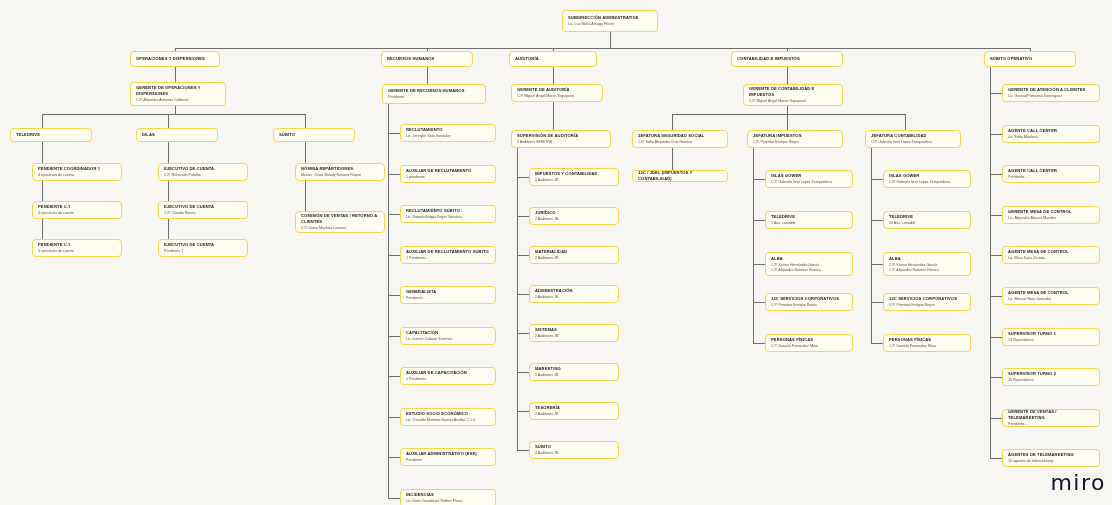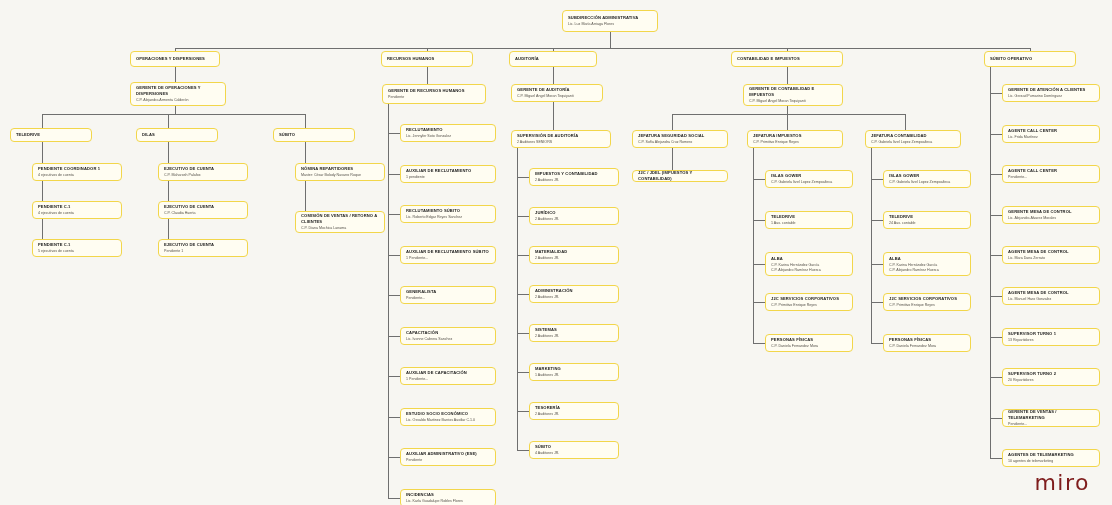--- a/index.html
+++ b/index.html
@@ -36,23 +36,23 @@
     font-weight:normal;
     color:#55514a;
     line-height:1.35;
     margin-top:1.5px;
   }
   .node .s div{line-height:1.35;}
   .lh{position:absolute;background:#6f6f6f;height:1px;z-index:1;}
   .lv{position:absolute;background:#6f6f6f;width:1px;z-index:1;}
   #watermark{
     position:absolute;
-    right:22px;bottom:10px;
+    right:6px;bottom:10px;
     font-size:22px;
-    color:#7f1d1d;
+    color:#0f172a;
     font-family:"DejaVu Sans", sans-serif;
     letter-spacing:1.5px;
     z-index:3;
     user-select:none;
   }
 </style>
 </head>
 <body>
 
 <div id="canvas">

